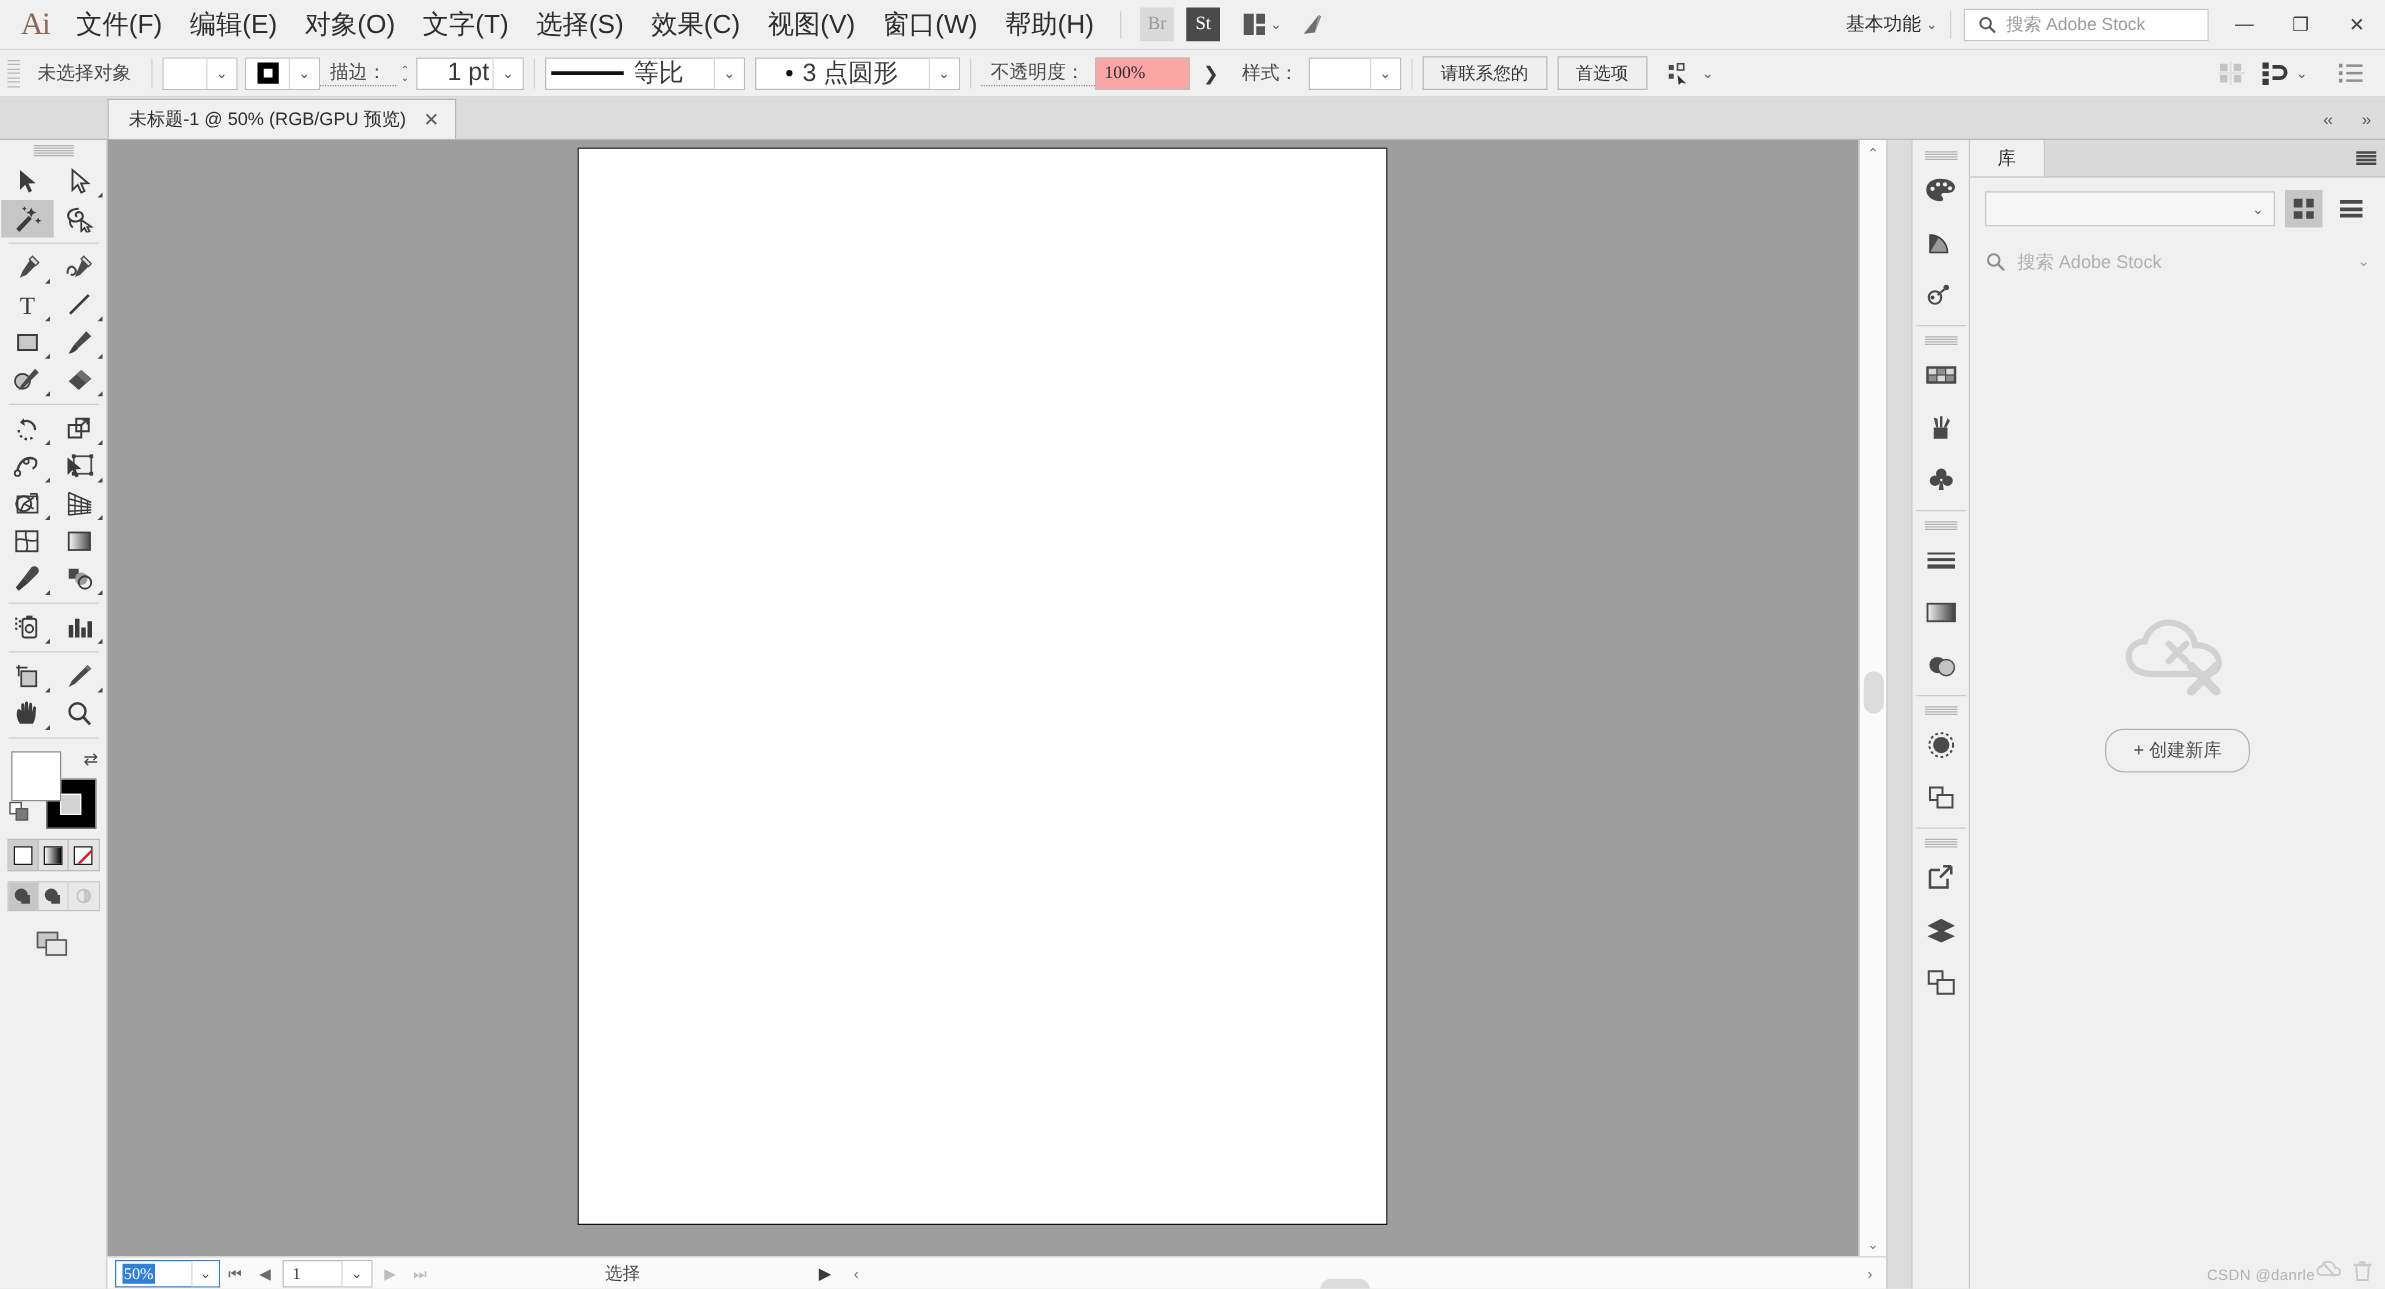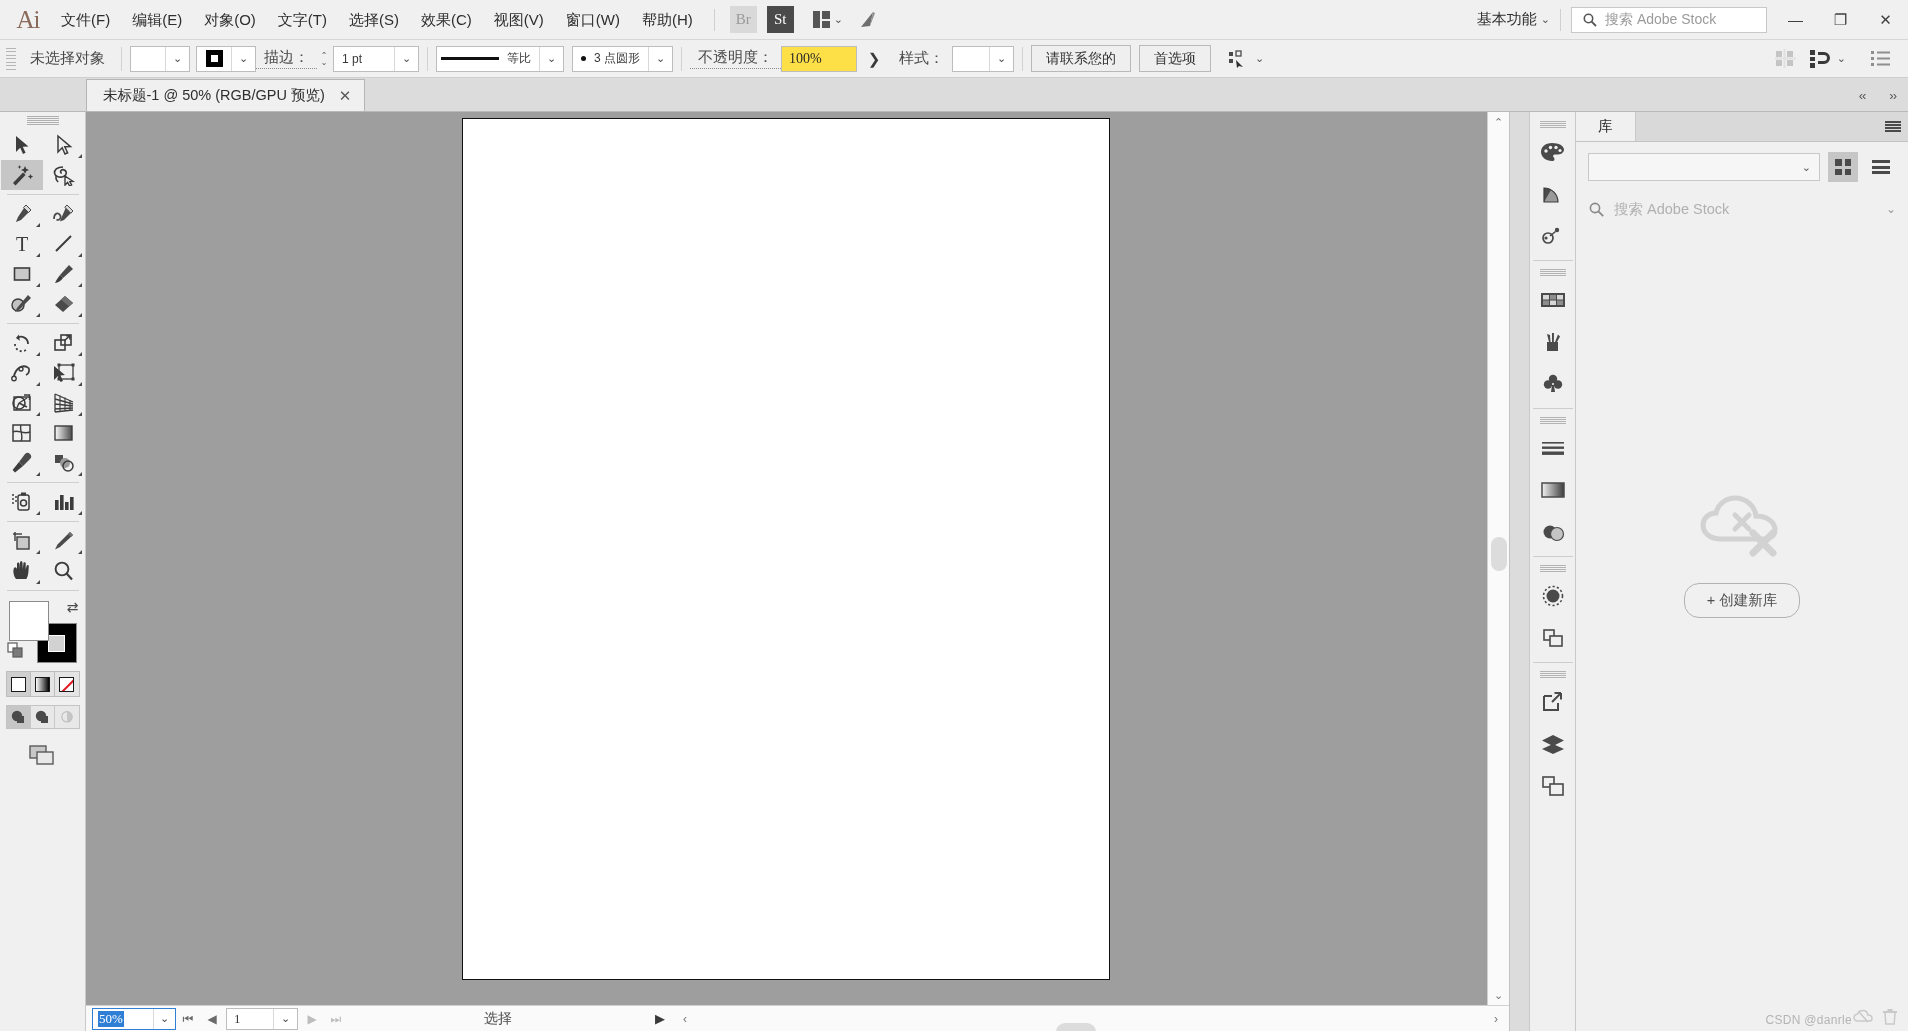--- a/index.html
+++ b/index.html
@@ -16,21 +16,21 @@
     height:40px; flex:0 0 40px; display:flex; align-items:center;
     background:#f0f0f0; border-bottom:1px solid #d6d6d6; padding-left:6px;
   }
   .ai-logo{
     width:44px; height:40px; display:flex; align-items:center; justify-content:center;
     font-family:"Liberation Serif","DejaVu Serif",serif; font-size:25px; color:#8a6a5a;
     letter-spacing:-1px; font-weight:400;
   }
   .menu-items{ display:flex; align-items:center; height:40px; }
   .menu-item{
-    padding:0 11px; height:40px; line-height:40px; font-size:15px; color:#2e2e2e;
+    padding:0 11px; height:40px; line-height:40px; font-size:21px; color:#2e2e2e;
     white-space:nowrap; cursor:default;
   }
   .mb-sep{ width:1px; height:22px; background:#d0d0d0; margin:0 10px; }
   .sq-btn{
     width:27px;height:27px; display:flex;align-items:center;justify-content:center;
     font-family:"Liberation Serif",serif; font-size:15px; margin:0 5px;
   }
   .br-btn{ background:#d9d9d9; color:#9a9a9a; }
   .st-btn{ background:#4a4a4a; color:#ffffff; }
   .ws-icon{ display:flex; align-items:center; gap:4px; margin-left:14px; }
@@ -68,25 +68,25 @@
   }
   .stroke-glyph{ width:17px;height:17px; background:#000; display:flex;align-items:center;justify-content:center;}
   .stroke-glyph i{ width:7px;height:7px; background:#fff; display:block;}
   .dd-arrow{
     width:24px; border-left:1px solid #d8d8d8; background:#fff;
     display:flex; align-items:center; justify-content:center; font-size:11px; color:#4a4a4a;
   }
   .stepper{ display:flex; flex-direction:column; justify-content:center; width:14px; margin-right:2px; }
   .stepper span{ font-size:8px; line-height:7px; color:#555; text-align:center; }
   .txtfield{
-    height:26px; border:1px solid #bdbdbd; background:#fde047; display:flex; align-items:center;
+    height:26px; border:1px solid #bdbdbd; background:#fca5a5; display:flex; align-items:center;
     padding:0 7px; font-size:14px; color:#2b2b2b; font-family:"Liberation Serif",serif;
   }
   .combo{ display:flex; align-items:stretch; height:26px; border:1px solid #bdbdbd; background:#fff; }
-  .combo .val{ display:flex; align-items:center; padding:0 8px; font-size:12px; white-space:nowrap; gap:8px;}
+  .combo .val{ display:flex; align-items:center; padding:0 24px; font-size:20px; white-space:nowrap; gap:8px;}
   .combo.wline .val{ padding-left:4px; }
   .lineart{ width:58px; height:3px; background:#111; display:block; }
   .dot{ width:5px;height:5px;border-radius:50%;background:#111; display:block;}
   .btn{
     height:27px; border:1px solid #b9b9b9; background:#efefef; padding:0 14px;
     display:flex; align-items:center; font-size:14px; color:#333; white-space:nowrap;
   }
   .icon-btn{ width:34px;height:28px; display:flex;align-items:center;justify-content:center; }
 
   

